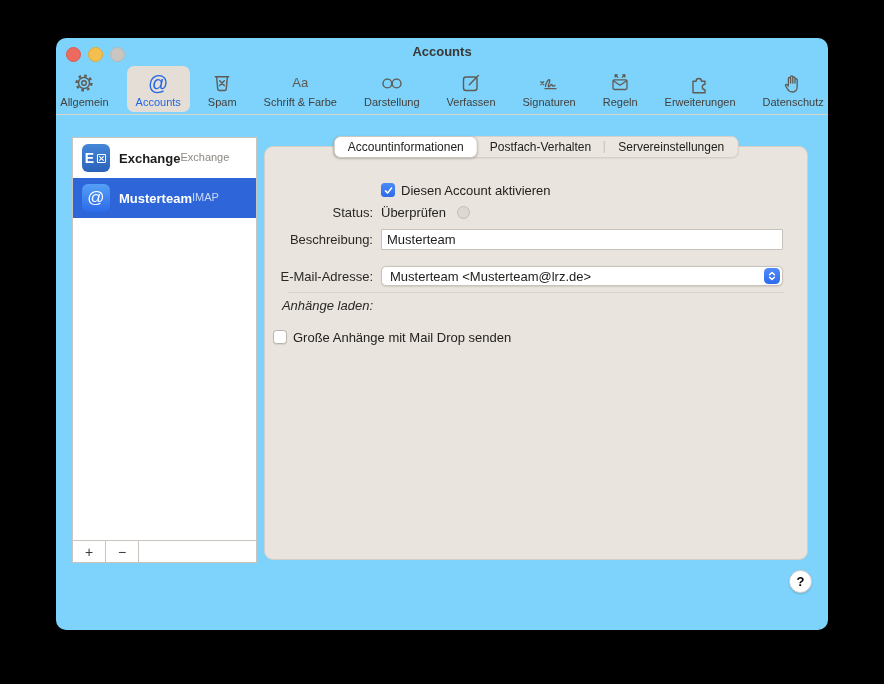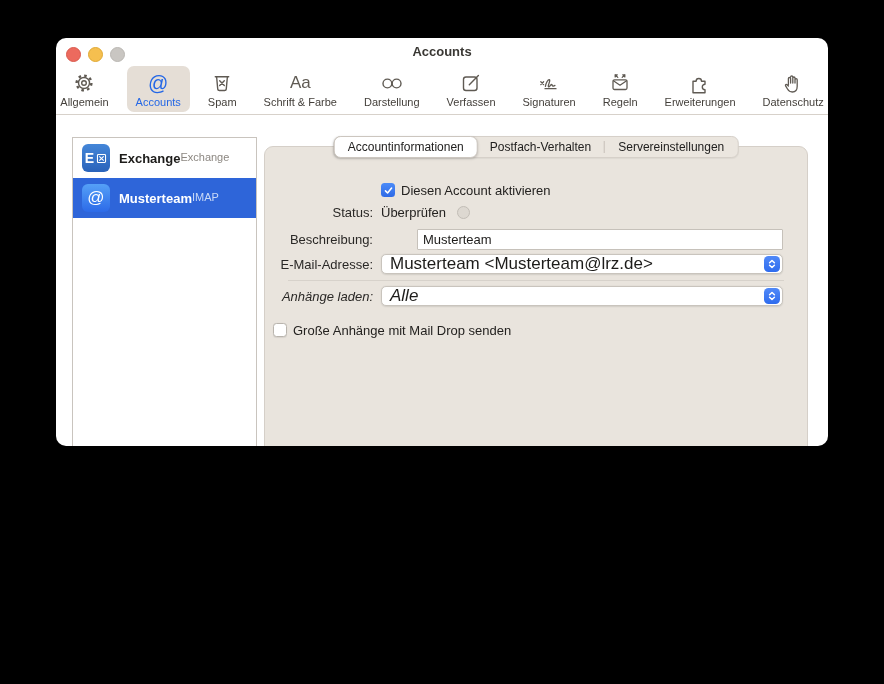--- a/index.html
+++ b/index.html
@@ -1,18 +1,18 @@
 <!DOCTYPE html>
 <html><head>
 <meta charset="utf-8">
 <style>
   html,body{margin:0;padding:0;background:#000;}
   .stage{position:relative;width:884px;height:684px;background:#000;overflow:hidden;
          font-family:"Liberation Sans",sans-serif;-webkit-font-smoothing:antialiased;}
-  .window{position:absolute;left:56px;top:38px;width:772px;height:408px;background:#ffffff;
+  .window{position:absolute;left:56px;top:38px;width:772px;height:592px;background:#7dd3fc;
           border-radius:10px;box-shadow:0 25px 60px rgba(0,0,0,.65);overflow:hidden;}
 
   
   .titlebar{position:absolute;top:0;left:0;right:0;height:26px;}
   .traffic{position:absolute;top:9px;left:10px;display:flex;gap:7px;}
   .light{width:13px;height:13px;border-radius:50%;}
   .light.close{background:#ec6a5e;border:.5px solid #d95a4d;}
   .light.min{background:#f5bf4f;border:.5px solid #dfa934;}
   .light.zoom{background:#c9c6c2;border:.5px solid #b9b6b2;}
   .win-title{position:absolute;top:6px;left:0;right:0;text-align:center;
@@ -23,21 +23,21 @@
            justify-content:center;align-items:flex-start;gap:9px;box-sizing:border-box;
            border-bottom:1px solid #d7d1ca;padding-top:2px;}
   .tool-item{display:flex;flex-direction:column;align-items:center;gap:0;
              padding:3px 9px 4px;border-radius:7px;cursor:default;}
   .tool-item.selected{background:#e5ded6;}
   .tool-icon{height:27px;display:flex;align-items:center;justify-content:center;color:#5f5a53;}
   .tool-item.selected .tool-icon{color:#2467e6;}
   .tool-label{font-size:11px;color:#433f3a;white-space:nowrap;}
   .tool-item.selected .tool-label{color:#2467e6;}
   .glyph-at{font-size:20px;line-height:20px;font-weight:400;}
-  .glyph-aa{font-size:17px;line-height:20px;color:#5f5a53;}
+  .glyph-aa{font-size:13px;line-height:20px;color:#5f5a53;}
 
   
   .sidebar{position:absolute;left:16px;top:99px;width:185px;height:426px;background:#fff;
            border:1px solid #c9c4be;box-sizing:border-box;}
   .account-row{height:40px;display:flex;align-items:center;gap:9px;padding-left:9px;}
   .account-row.selected{background:#2e65d9;}
   .acct-icon{width:28px;height:28px;border-radius:6px;flex:none;display:flex;
              align-items:center;justify-content:center;}
   .acct-icon.exchange{background:linear-gradient(180deg,#4486d8,#2a63ba);gap:2px;}
   .acct-icon.exchange .e-letter{color:#fff;font-weight:bold;font-size:14px;line-height:14px;}
@@ -68,38 +68,38 @@
 
   
   .form{position:relative;padding-top:35px;}
   .frow{display:flex;align-items:center;}
   .flabel{width:116px;flex:none;text-align:right;padding-right:8px;box-sizing:border-box;
           font-size:13px;color:#2a2826;}
   .fbody{flex:1;margin-right:24px;display:flex;align-items:center;}
   .row-check{margin-left:116px;margin-right:24px;margin-bottom:7px;height:16px;
              display:flex;align-items:center;gap:6px;}
   .row-status{margin-bottom:10px;height:14px;}
-  .row-desc{margin-bottom:4px;gap:36px;}
+  .row-desc{margin-bottom:16px;}
   .row-email{margin-bottom:0;}
   .row-attach{margin-bottom:16px;font-style:italic;}
   .row-maildrop{margin-left:8px;margin-right:24px;display:flex;align-items:center;gap:6px;height:16px;}
   .check-label{font-size:13px;color:#242220;}
   .status-value{font-size:13px;color:#242220;}
   .status-circle{width:13px;height:13px;border-radius:50%;background:#ddd8d1;
                  border:1px solid #c2bdb6;box-sizing:border-box;margin-left:11px;}
   .checkbox{width:14px;height:14px;border-radius:3.5px;flex:none;display:flex;
             align-items:center;justify-content:center;box-sizing:border-box;}
   .checkbox.checked{background:linear-gradient(180deg,#4b8bf8,#2e6ae6);}
   .checkbox.unchecked{background:#fff;border:1px solid #b9b4ad;box-shadow:0 .5px 1px rgba(0,0,0,.08);}
   .textfield{width:100%;height:21px;box-sizing:border-box;border:1px solid #c6c1ba;background:#fff;
              font-family:"Liberation Sans",sans-serif;font-size:13px;color:#1d1c1a;
              padding:0 5px;outline:none;border-radius:1px;}
   .popup{position:relative;width:100%;height:20px;box-sizing:border-box;background:#fff;
          border:1px solid #c9c4bd;border-radius:5px;display:flex;align-items:center;
-         padding-left:8px;font-size:17px;color:#1d1c1a;
+         padding-left:8px;font-size:13px;color:#1d1c1a;
          box-shadow:0 .5px 1.5px rgba(0,0,0,.1);}
   .stepper{position:absolute;right:2px;top:1px;width:16px;height:16px;border-radius:4.5px;
            background:linear-gradient(180deg,#5089f8,#2f6cee);display:flex;align-items:center;
            justify-content:center;}
   .separator{height:1px;background:#d7d2cb;margin:6px 23px 5px 23px;}
 
   
   .help-btn{position:absolute;left:733px;top:532px;width:23px;height:23px;border-radius:50%;
             background:#fff;border:1px solid #d4cec7;box-sizing:border-box;display:flex;
             align-items:center;justify-content:center;font-size:13px;font-weight:bold;
@@ -282,31 +282,20 @@
                 </svg>
               </span>
             </div>
           </div>
         </div>
 
         <div class="separator"></div>
 
         <div class="frow row-attach">
           <span class="flabel">Anhänge laden:</span>
-          <div class="fbody">
-            <div class="popup">
-              <span>Alle</span>
-              <span class="stepper">
-                <svg width="12" height="12" viewBox="0 0 12 12" fill="none" stroke="#fff" stroke-width="1.5" stroke-linecap="round" stroke-linejoin="round">
-                  <path d="M3.6 4.8 L6 2.5 L8.4 4.8"></path>
-                    <path d="M3.6 7.2 L6 9.5 L8.4 7.2"></path>
-                </svg>
-              </span>
-            </div>
-          </div>
         </div>
 
         <div class="row-maildrop">
           <div class="checkbox unchecked"></div>
           <span class="check-label">Große Anhänge mit Mail Drop senden</span>
         </div>
 
       </div>
     </div>
 

